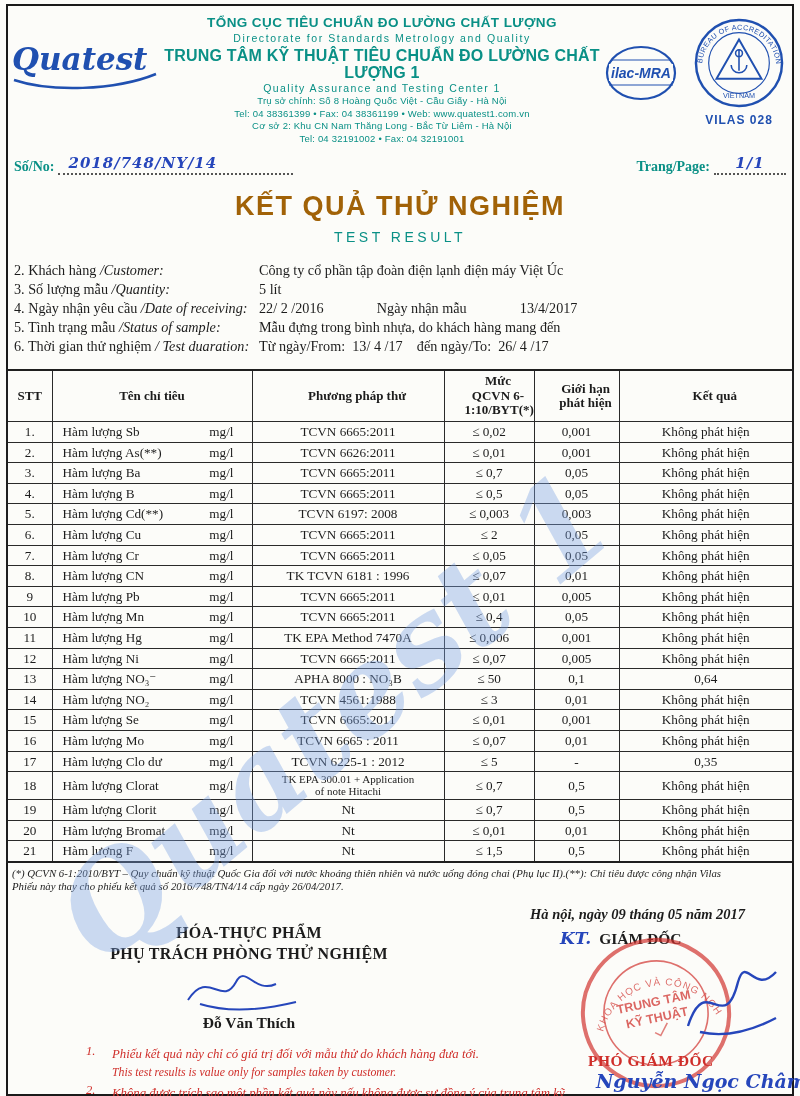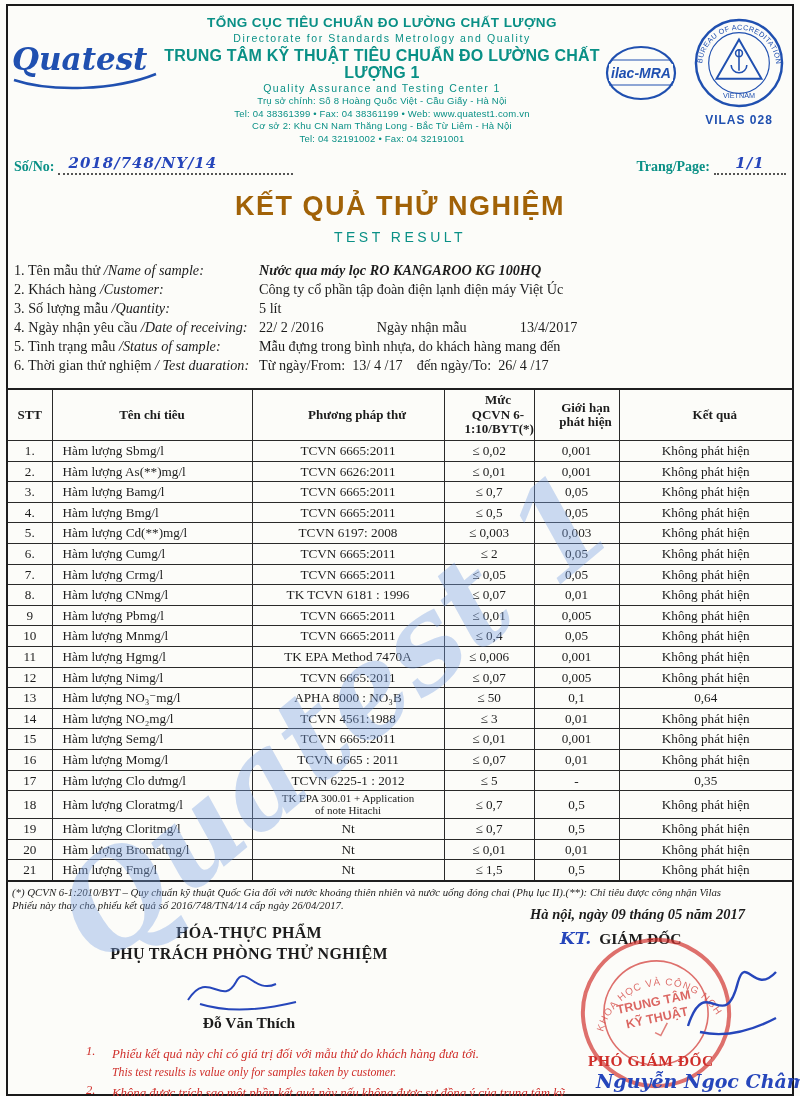--- a/index.html
+++ b/index.html
@@ -48,21 +48,21 @@
   
   .results{margin:13px -4px 0 -4px;}
   table{width:100%;border-collapse:collapse;table-layout:fixed;}
   table,th,td{border:1px solid #2a2a2a;}
   table{border:2px solid #1f1f1f;}
   th{font-size:13px;padding:3px 2px;vertical-align:middle;line-height:14.5px;white-space:pre-line;height:44px;}
   th.it{padding-left:20px;}
   td{font-size:13.2px;padding:2px 4px;line-height:15.6px;vertical-align:middle;}
   .c-stt{text-align:center;}
   .c-name{padding-left:10px;}
-  .c-name .flexcell{display:flex;}
+  .c-name .flexcell{display:flex;justify-content:space-between;}
   .c-name .unit{padding-right:14px;}
   .c-method{text-align:center;white-space:pre-line;}
   .c-method.small{font-size:11px;line-height:11.5px;}
   .c-limit,.c-det,.c-result{text-align:center;}
 
   
   .footnote{margin:4px 2px 0 2px;font-size:10.8px;font-style:italic;line-height:13.5px;}
 
   
   .date-line{position:absolute;left:530px;top:906px;font-style:italic;font-weight:bold;font-size:14.5px;}
@@ -149,24 +149,20 @@
       <span class="dotted hand trang-line">1/1</span>
     </div>
 
     <div class="title-wrap">
       <div class="title-vi">KẾT QUẢ THỬ NGHIỆM</div>
       <div class="title-en">TEST RESULT</div>
     </div>
 
     <div class="info">
         <div class="info-line">
-    <span class="info-label"><span>1. Tên mẫu thử </span><i>/Name of sample:</i></span>
-    <span class="info-value v-bold">Nước qua máy lọc RO KANGAROO KG 100HQ</span>
-  </div>
-        <div class="info-line">
     <span class="info-label"><span>2. Khách hàng </span><i>/Customer:</i></span>
     <span class="info-value">Công ty cổ phần tập đoàn điện lạnh điện máy Việt Úc</span>
   </div>
         <div class="info-line">
     <span class="info-label"><span>3. Số lượng mẫu </span><i>/Quantity:</i></span>
     <span class="info-value">5 lít</span>
   </div>
         <div class="info-line">
     <span class="info-label"><span>4. Ngày nhận yêu cầu </span><i>/Date of receiving:</i></span>
     <span class="info-value">22/ 2 /2016               Ngày nhận mẫu               13/4/2017</span>

